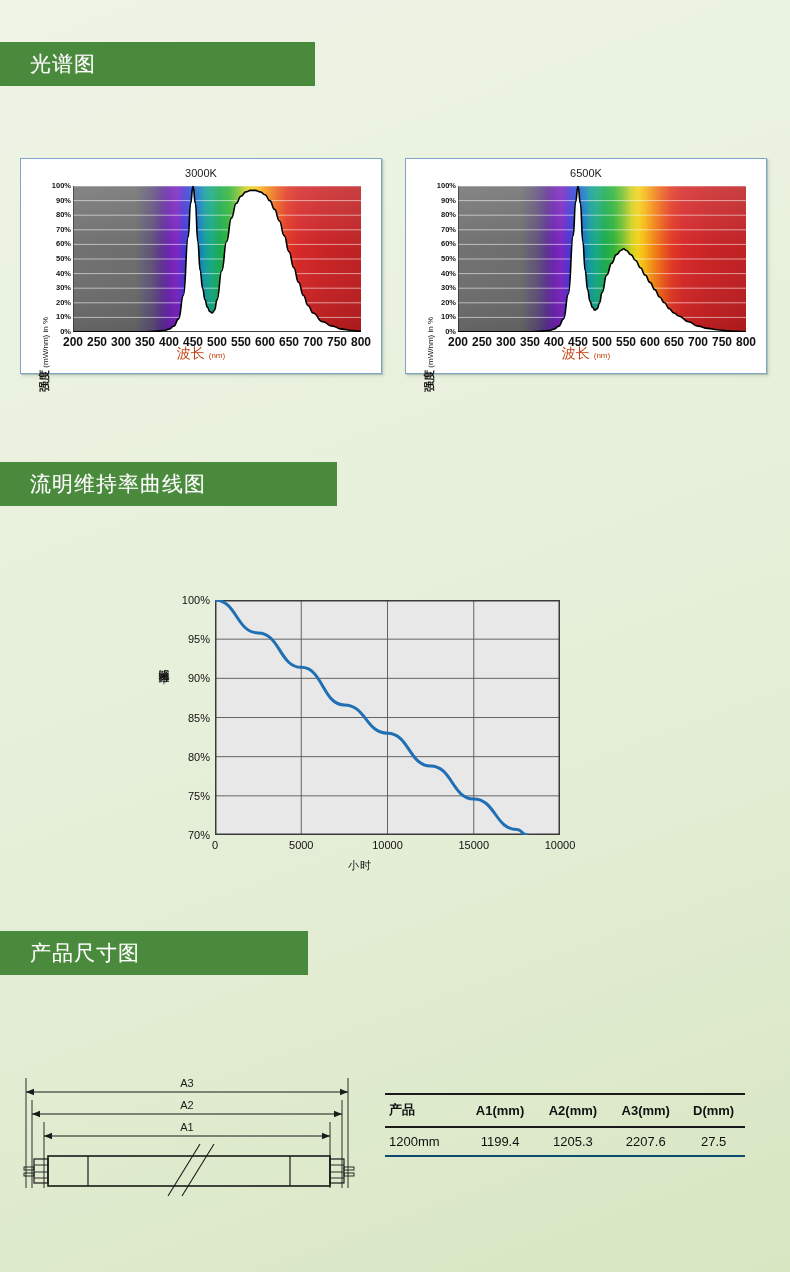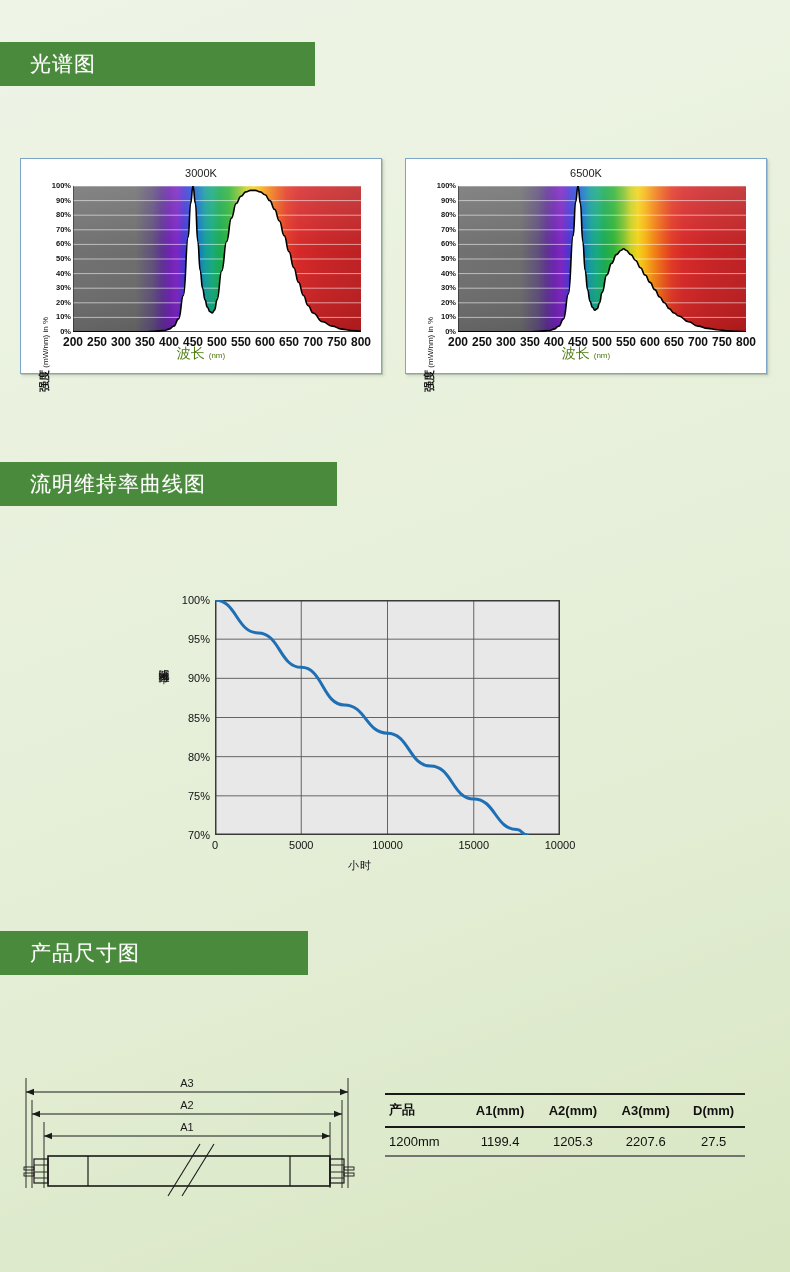--- a/index.html
+++ b/index.html
@@ -58,21 +58,21 @@
     position:absolute;right:0;font-size:7.5px;color:#111;font-weight:700;
     line-height:8px;text-align:right;
   }
   .xticks{position:absolute;left:40px;top:176px;width:312px;height:12px;}
   .xticks div{
     position:absolute;font-size:12px;color:#111;font-weight:700;
     transform:translateX(-50%);
   }
   .xlab{
     position:absolute;left:0;right:0;top:186px;text-align:center;
-    font-size:14px;color:#4d7c0f;
+    font-size:14px;color:#c2410c;
   }
   .xlab .unit{font-size:8px;}
 
   
   #lumen-wrap{position:absolute;left:150px;top:590px;width:420px;height:290px;}
   #lumen-plot{position:absolute;left:65px;top:10px;width:345px;height:235px;}
   #lumen-plot svg{display:block;}
   #lumen-yticks{position:absolute;left:0;top:0;width:60px;height:255px;}
   #lumen-yticks div{
     position:absolute;right:0;font-size:11px;color:#111;
@@ -103,21 +103,21 @@
     font-size:13px;color:#111;font-weight:700;padding:6px 2px 7px 2px;
     border-top:2px solid #1a1a1a;border-bottom:2px solid #1a1a1a;
     text-align:center;
   }
   thead th.first{text-align:left;padding-left:4px;}
   tbody td{
     font-size:13px;color:#111;padding:6px 2px;text-align:center;
     border-bottom:1.5px solid #1a1a1a;
   }
   tbody td.first{text-align:left;padding-left:4px;}
-  tbody tr:last-child td{border-bottom:2px solid #737373;margin-top:33px;}
+  tbody tr:last-child td{border-bottom:2px solid #0c4a6e;margin-top:33px;}
 </style>
 </head>
 <body>
 
 <div class="page">
 
   <div class="sec-head" id="head-spectrum">
     <div class="txt">光谱图</div>
   </div>
 

